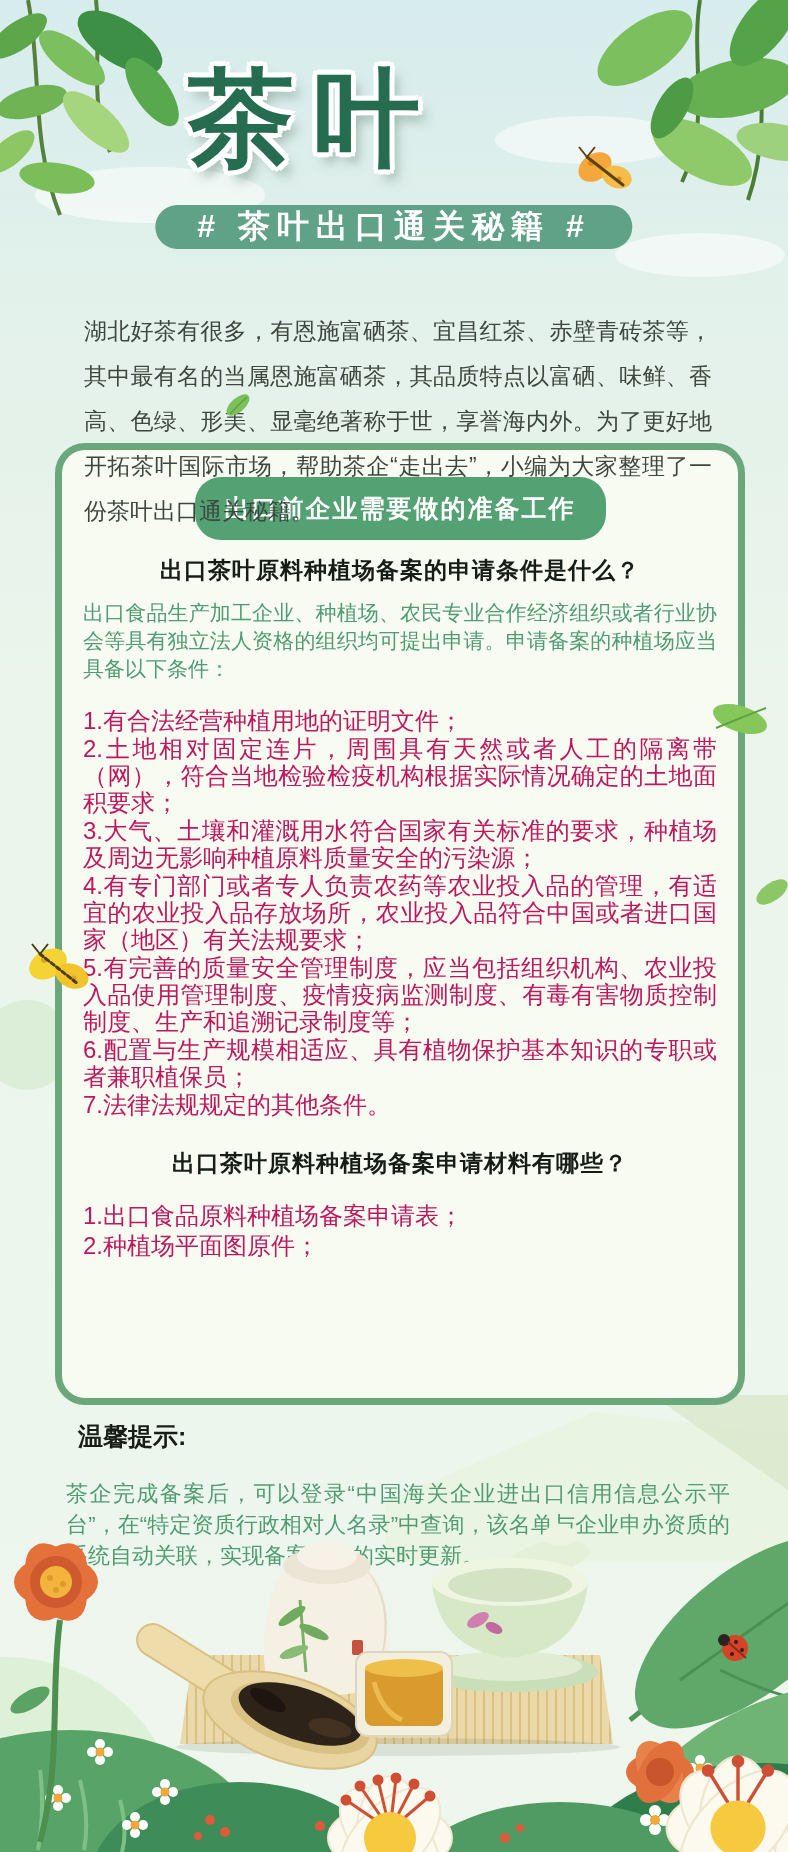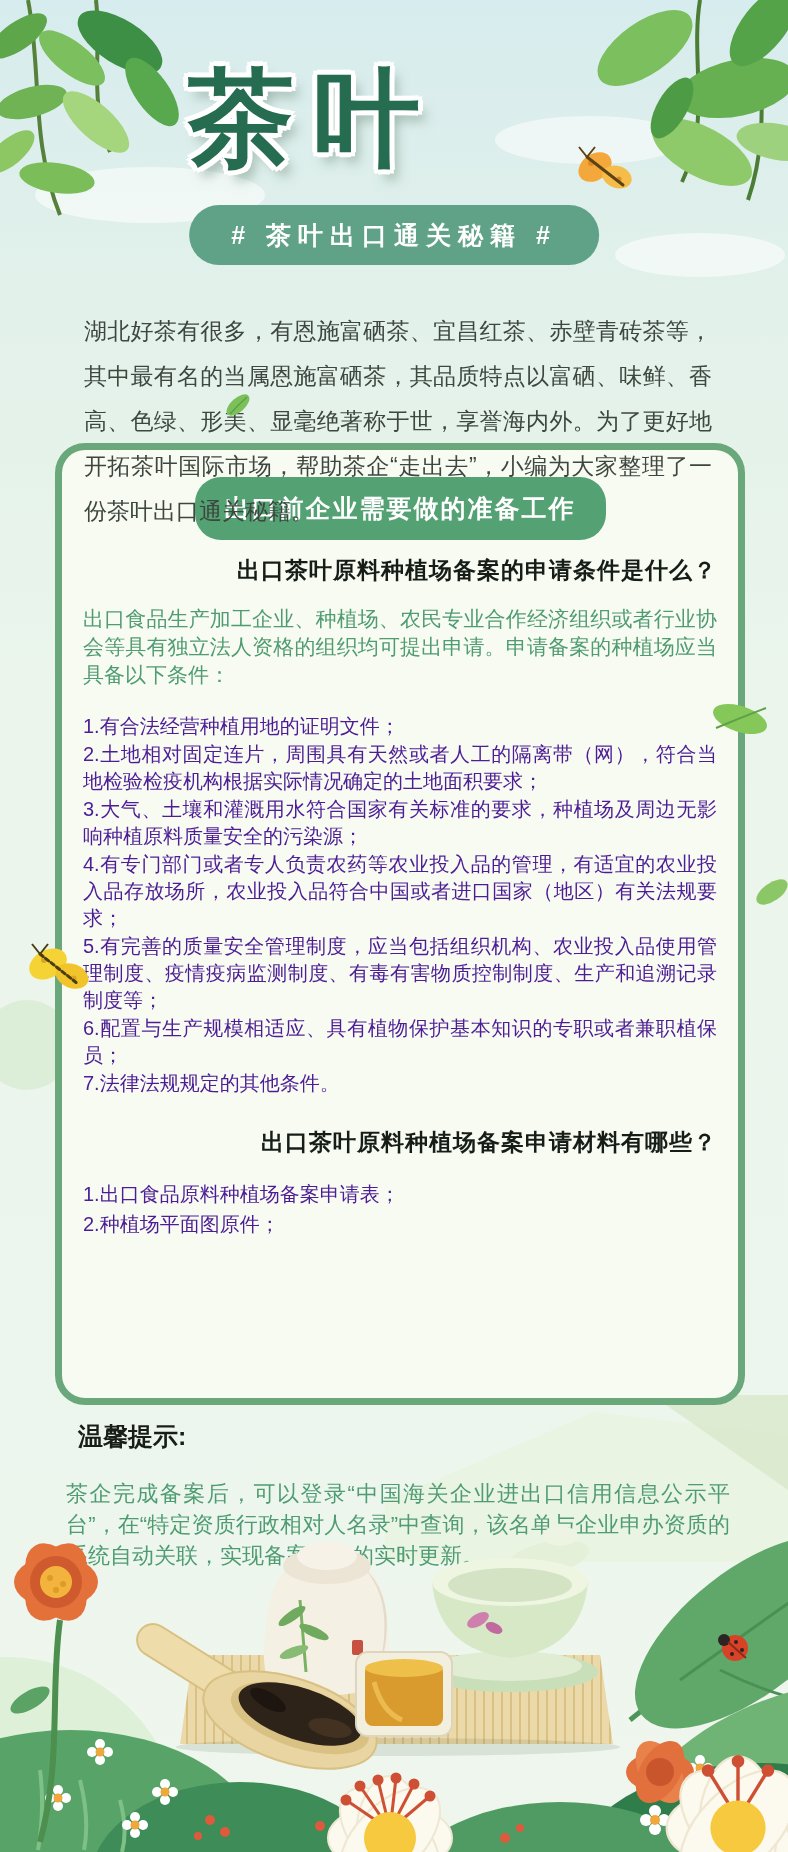--- a/index.html
+++ b/index.html
@@ -7,38 +7,38 @@
        font-family:"Liberation Sans","DejaVu Sans",sans-serif;
        background:linear-gradient(180deg,#d7ecee 0%,#e2f1ea 16%,#ebf5ec 38%,#eef6ee 100%);}
   .abs{position:absolute;}
   
   .main-title{left:0;top:48px;width:628px;text-align:center;
     font-size:106px;font-weight:900;letter-spacing:20px;color:#266c50;
     text-shadow:-4px -4px 0 #fff,4px -4px 0 #fff,-4px 4px 0 #fff,4px 4px 0 #fff,
       -5px 0 0 #fff,5px 0 0 #fff,0 -5px 0 #fff,0 5px 0 #fff,
       7px 10px 12px rgba(96,128,108,.5);z-index:3;}
   .banner-pill{left:50%;top:205px;transform:translateX(-50%);
-    background:#5fa287;color:#fff;border-radius:46px;height:60px;
-    display:flex;align-items:center;padding:0 42px;font-size:25px;font-weight:700;
+    background:#5fa287;color:#fff;border-radius:46px;height:44px;
+    display:flex;align-items:center;padding:0 42px;font-size:32px;font-weight:700;
     letter-spacing:7px;white-space:nowrap;z-index:3;}
   .intro{left:84px;top:286px;width:628px;font-size:23px;line-height:45px;
     color:#3d463f;font-weight:500;text-align:justify;z-index:3;}
   
   .main-box{left:55px;top:443px;width:690px;height:962px;box-sizing:border-box;
     border:7px solid #6aa87b;border-radius:30px;background:#f8fbf2;z-index:2;
     overflow:hidden;}
   .box-inner{padding:0 21px;}
   .section-pill{margin:27px auto 0;width:fit-content;background:#54a173;color:#fff;
     border-radius:26px;padding:15px 30px;font-size:25px;font-weight:700;letter-spacing:2px;}
   .box-heading{margin:20px 0 0 7px;font-size:31px;font-weight:700;color:#2ba59a;letter-spacing:3px;}
-  .question{margin-top:15px;text-align:right;font-size:23px;font-weight:800;color:#161d17;letter-spacing:1px;}
-  .lead{margin-top:19px;font-size:21px;line-height:28px;color:#4f9c72;font-weight:500;text-align:justify;}
+  .question{margin-top:15px;text-align:center;font-size:23px;font-weight:800;color:#161d17;letter-spacing:1px;}
+  .lead{margin-top:13px;font-size:21px;line-height:28px;color:#4f9c72;font-weight:500;text-align:justify;}
   .tlist{margin-top:24px;}
   .tlist2{margin-top:22px;}
-  .tlist p{margin:0 0 1px 0;font-size:20px;line-height:27px;color:#4c1d95;font-weight:500;text-align:justify;}
+  .tlist p{margin:0 0 1px 0;font-size:24px;line-height:27px;color:#be185d;font-weight:500;text-align:justify;}
   .tlist2 p{line-height:29px;}
   
   .tips-label{left:78px;top:1420px;font-size:25px;font-weight:800;color:#181d18;z-index:2;}
   .tips-text{left:66px;top:1456px;width:664px;font-size:22px;line-height:31px;
     color:#4f9c72;font-weight:500;text-align:justify;z-index:2;}
   
   .wm1{left:385px;top:1412px;width:403px;height:150px;background:#e9f3df;opacity:.85;
     clip-path:polygon(0 60%,52% 0,100% 15%,100% 100%,0 100%);z-index:1;}
   .wm2{left:640px;top:1395px;width:148px;height:95px;background:#d8e9cb;opacity:.8;
     clip-path:polygon(8% 0,100% 0,100% 100%);z-index:1;}

